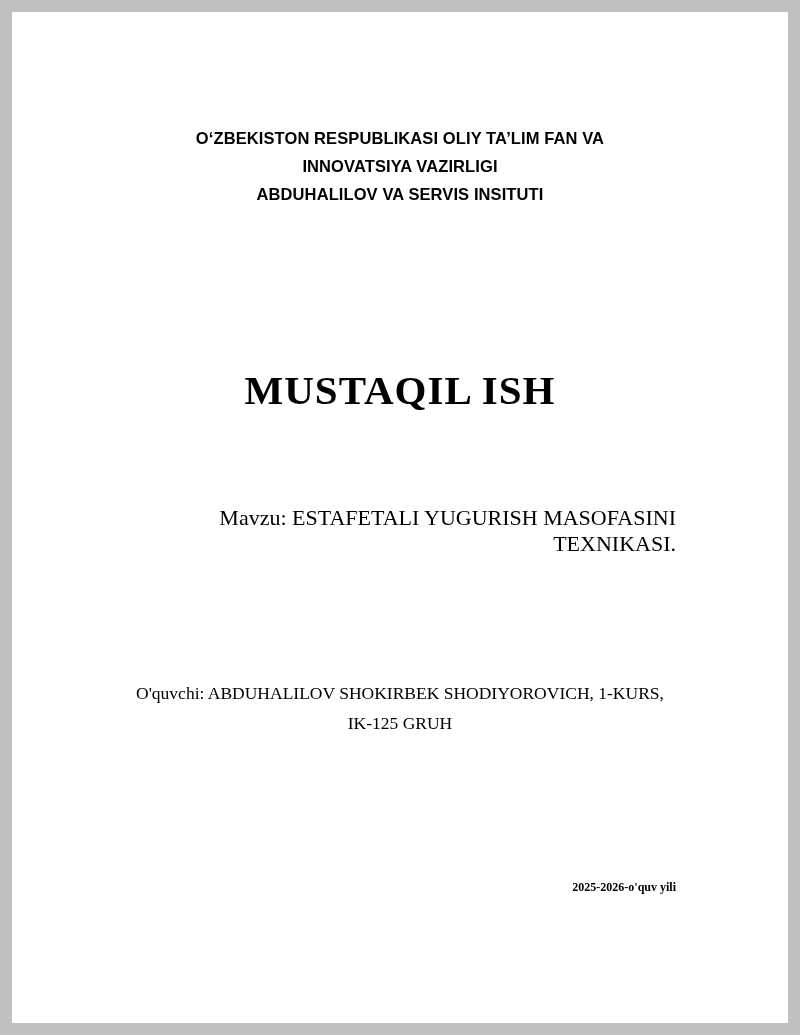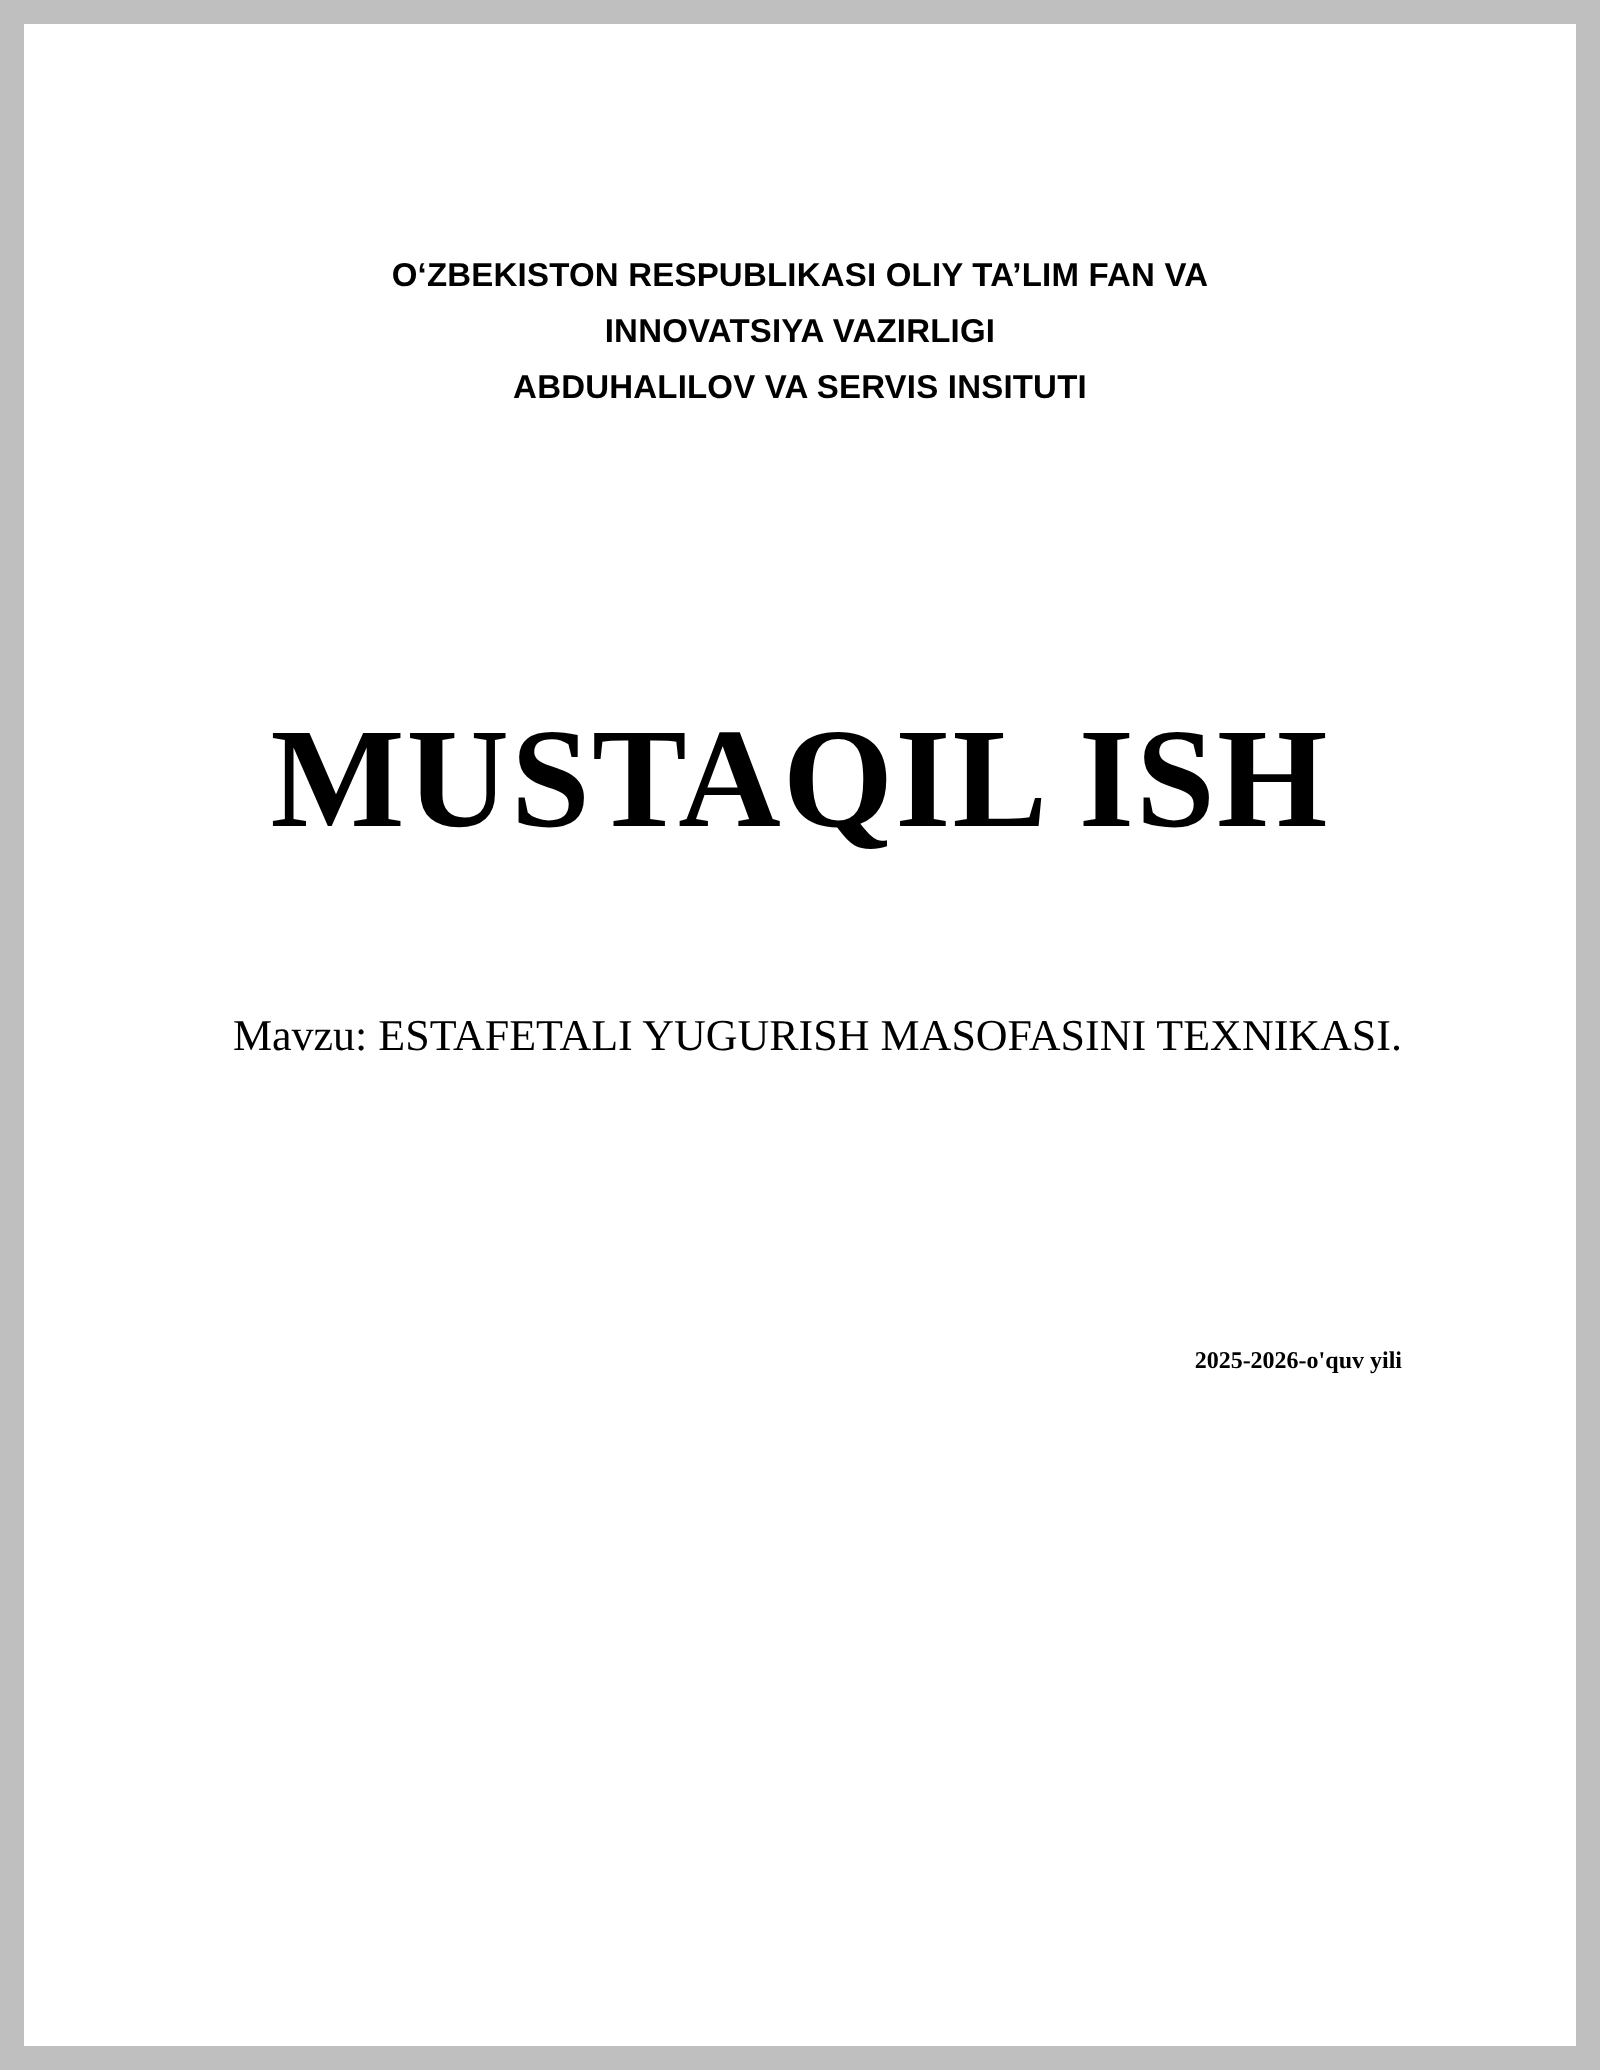--- a/index.html
+++ b/index.html
@@ -16,40 +16,40 @@
     position: absolute;
     left: 12px;
     top: 12px;
     width: 776px;
     height: 1011px;
     background: #ffffff;
     box-sizing: border-box;
     overflow: hidden;
   }
   .content {
-    padding: 0 87px;
+    padding: 0 112px;
   }
   .org-block {
     margin-top: 112px;
     text-align: center;
   }
   .org-line {
     font-family: "Liberation Sans", sans-serif;
     font-weight: bold;
     font-size: 16.5px;
     line-height: 28px;
     color: #000;
     letter-spacing: 0.1px;
   }
   .doc-title {
     margin-top: 152px;
     text-align: center;
     font-family: "Liberation Serif", serif;
     font-weight: bold;
-    font-size: 71px;
+    font-size: 41px;
     line-height: 60px;
     letter-spacing: 1px;
     color: #000;
   }
   .topic {
     margin-top: 85px;
     text-align: right;
     font-family: "Liberation Serif", serif;
     font-size: 22px;
     line-height: 26px;
@@ -82,17 +82,21 @@
     <div class="org-block">
       <div class="org-line">O‘ZBEKISTON RESPUBLIKASI OLIY TA’LIM FAN VA</div>
       <div class="org-line">INNOVATSIYA VAZIRLIGI</div>
       <div class="org-line">ABDUHALILOV VA SERVIS INSITUTI</div>
     </div>
 
     <div class="doc-title">MUSTAQIL ISH</div>
 
     <div class="topic">Mavzu: ESTAFETALI YUGURISH MASOFASINI TEXNIKASI.</div>
 
+    <div class="author">
+      <div>O'quvchi: ABDUHALILOV SHOKIRBEK SHODIYOROVICH, 1-KURS,</div>
+      <div>IK-125 GRUH</div>
+    </div>
 
     <div class="year">2025-2026-o'quv yili</div>
 
   </div>
 </div>
 
 </body></html>

